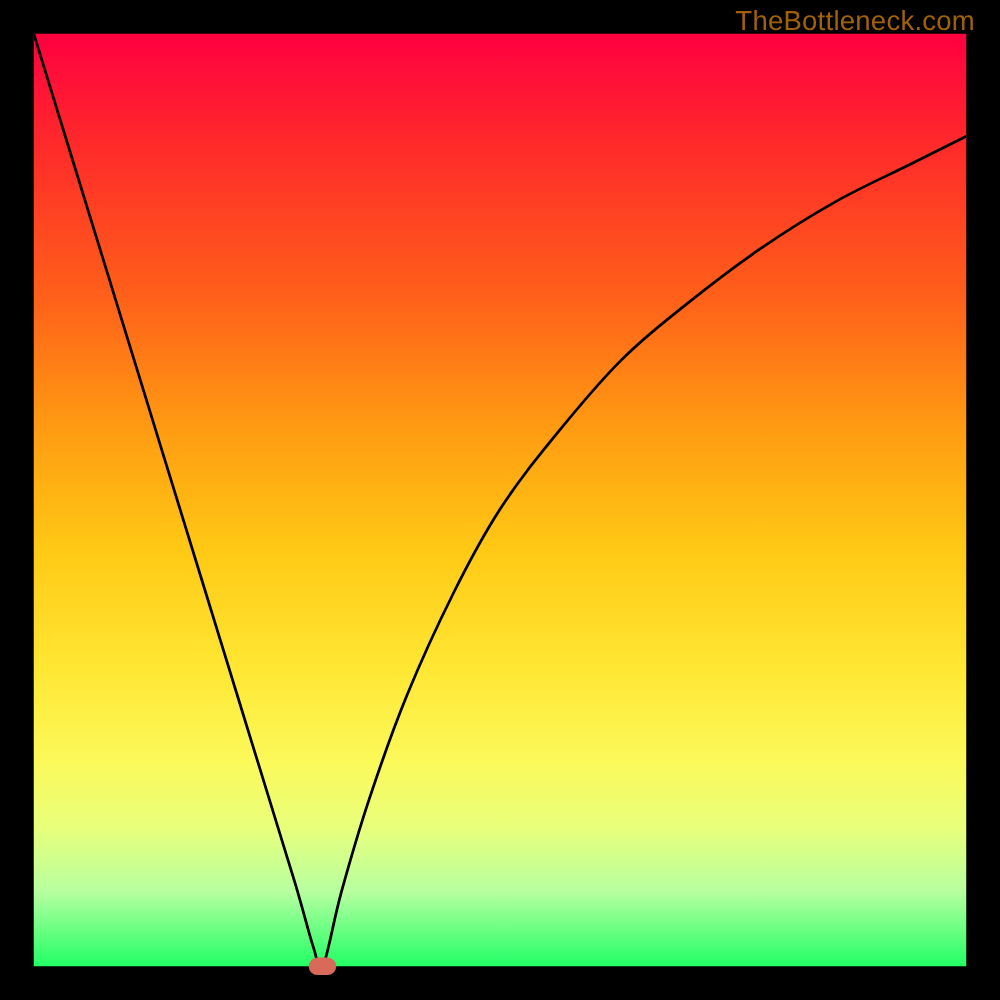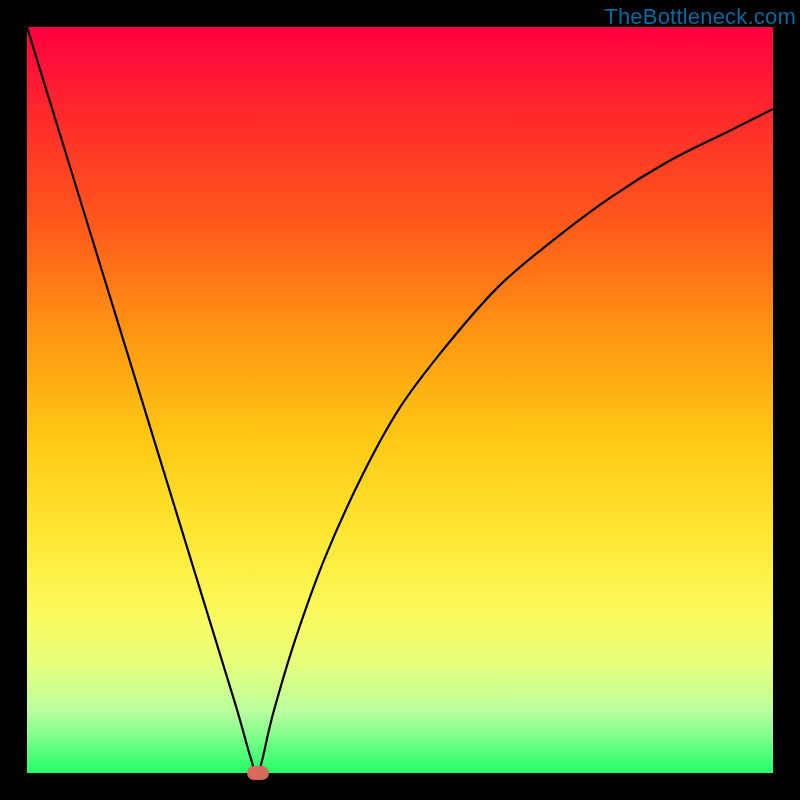--- a/index.html
+++ b/index.html
@@ -50,22 +50,22 @@
     position: absolute;
     width: 22px;
     height: 14px;
     border-radius: 7px;
     background: #d96a5a;
     transform: translate(-50%, -50%);
   }
   .watermark {
     position: absolute;
     top: 4px;
-    right: 4px;
-    color: #0369a1;
+    right: 20px;
+    color: #a16207;
     font-size: 22px;
     letter-spacing: 0.2px;
   }
 </style>
 </head>
 <body>
 
 <div class="frame">
 
   <div class="plot">

